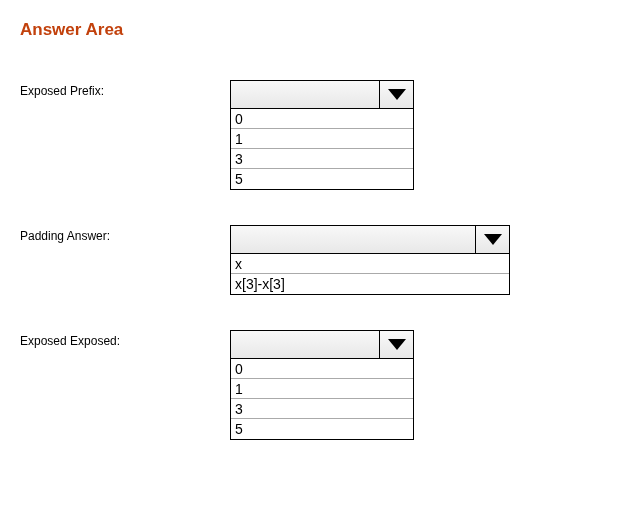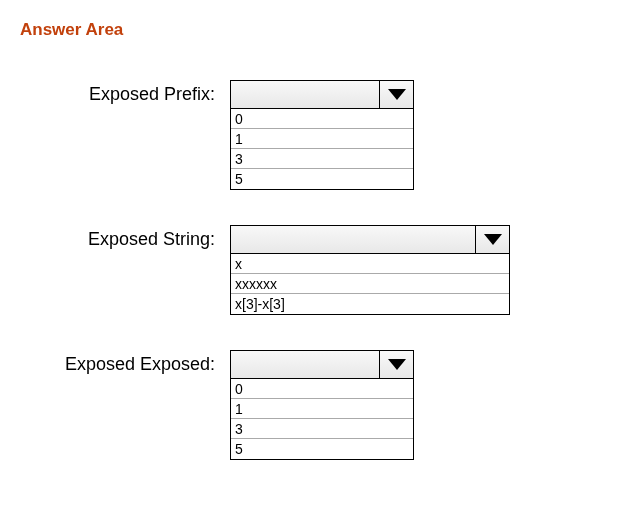--- a/index.html
+++ b/index.html
@@ -18,24 +18,23 @@
       font-size: 17px;
       color: #c2410c;
       margin-bottom: 40px;
     }
     .field-group {
       margin-bottom: 35px;
       display: flex;
       align-items: flex-start;
     }
     .field-label {
-      font-size: 18px;
+      font-size: 12px;
       color: #000;
       width: 210px;
-      text-align: right;
       padding-right: 15px;
       padding-top: 4px;
     }
     .field-control {
       display: flex;
       flex-direction: column;
     }
     .dropdown-header {
       height: 29px;
       border: 1px solid #000;
@@ -100,31 +99,30 @@
     <div class="options-list">
       <div class="option-row">0</div>
       <div class="option-row">1</div>
       <div class="option-row">3</div>
       <div class="option-row">5</div>
     </div>
   </div>
 </div>
 
 <div class="field-group">
-  <div class="field-label">Exposed String:</div>
+  <div class="field-label">Padding Answer:</div>
   <div class="field-control w-wide">
     <div class="dropdown-header">
       <div class="dropdown-value"></div>
       <div class="dropdown-arrow-box">
         <div class="arrow-down"></div>
       </div>
     </div>
     <div class="options-list">
       <div class="option-row">x</div>
-      <div class="option-row">xxxxxx</div>
       <div class="option-row">x[3]-x[3]</div>
     </div>
   </div>
 </div>
 
 <div class="field-group">
   <div class="field-label">Exposed Exposed:</div>
   <div class="field-control w-narrow">
     <div class="dropdown-header">
       <div class="dropdown-value"></div>

